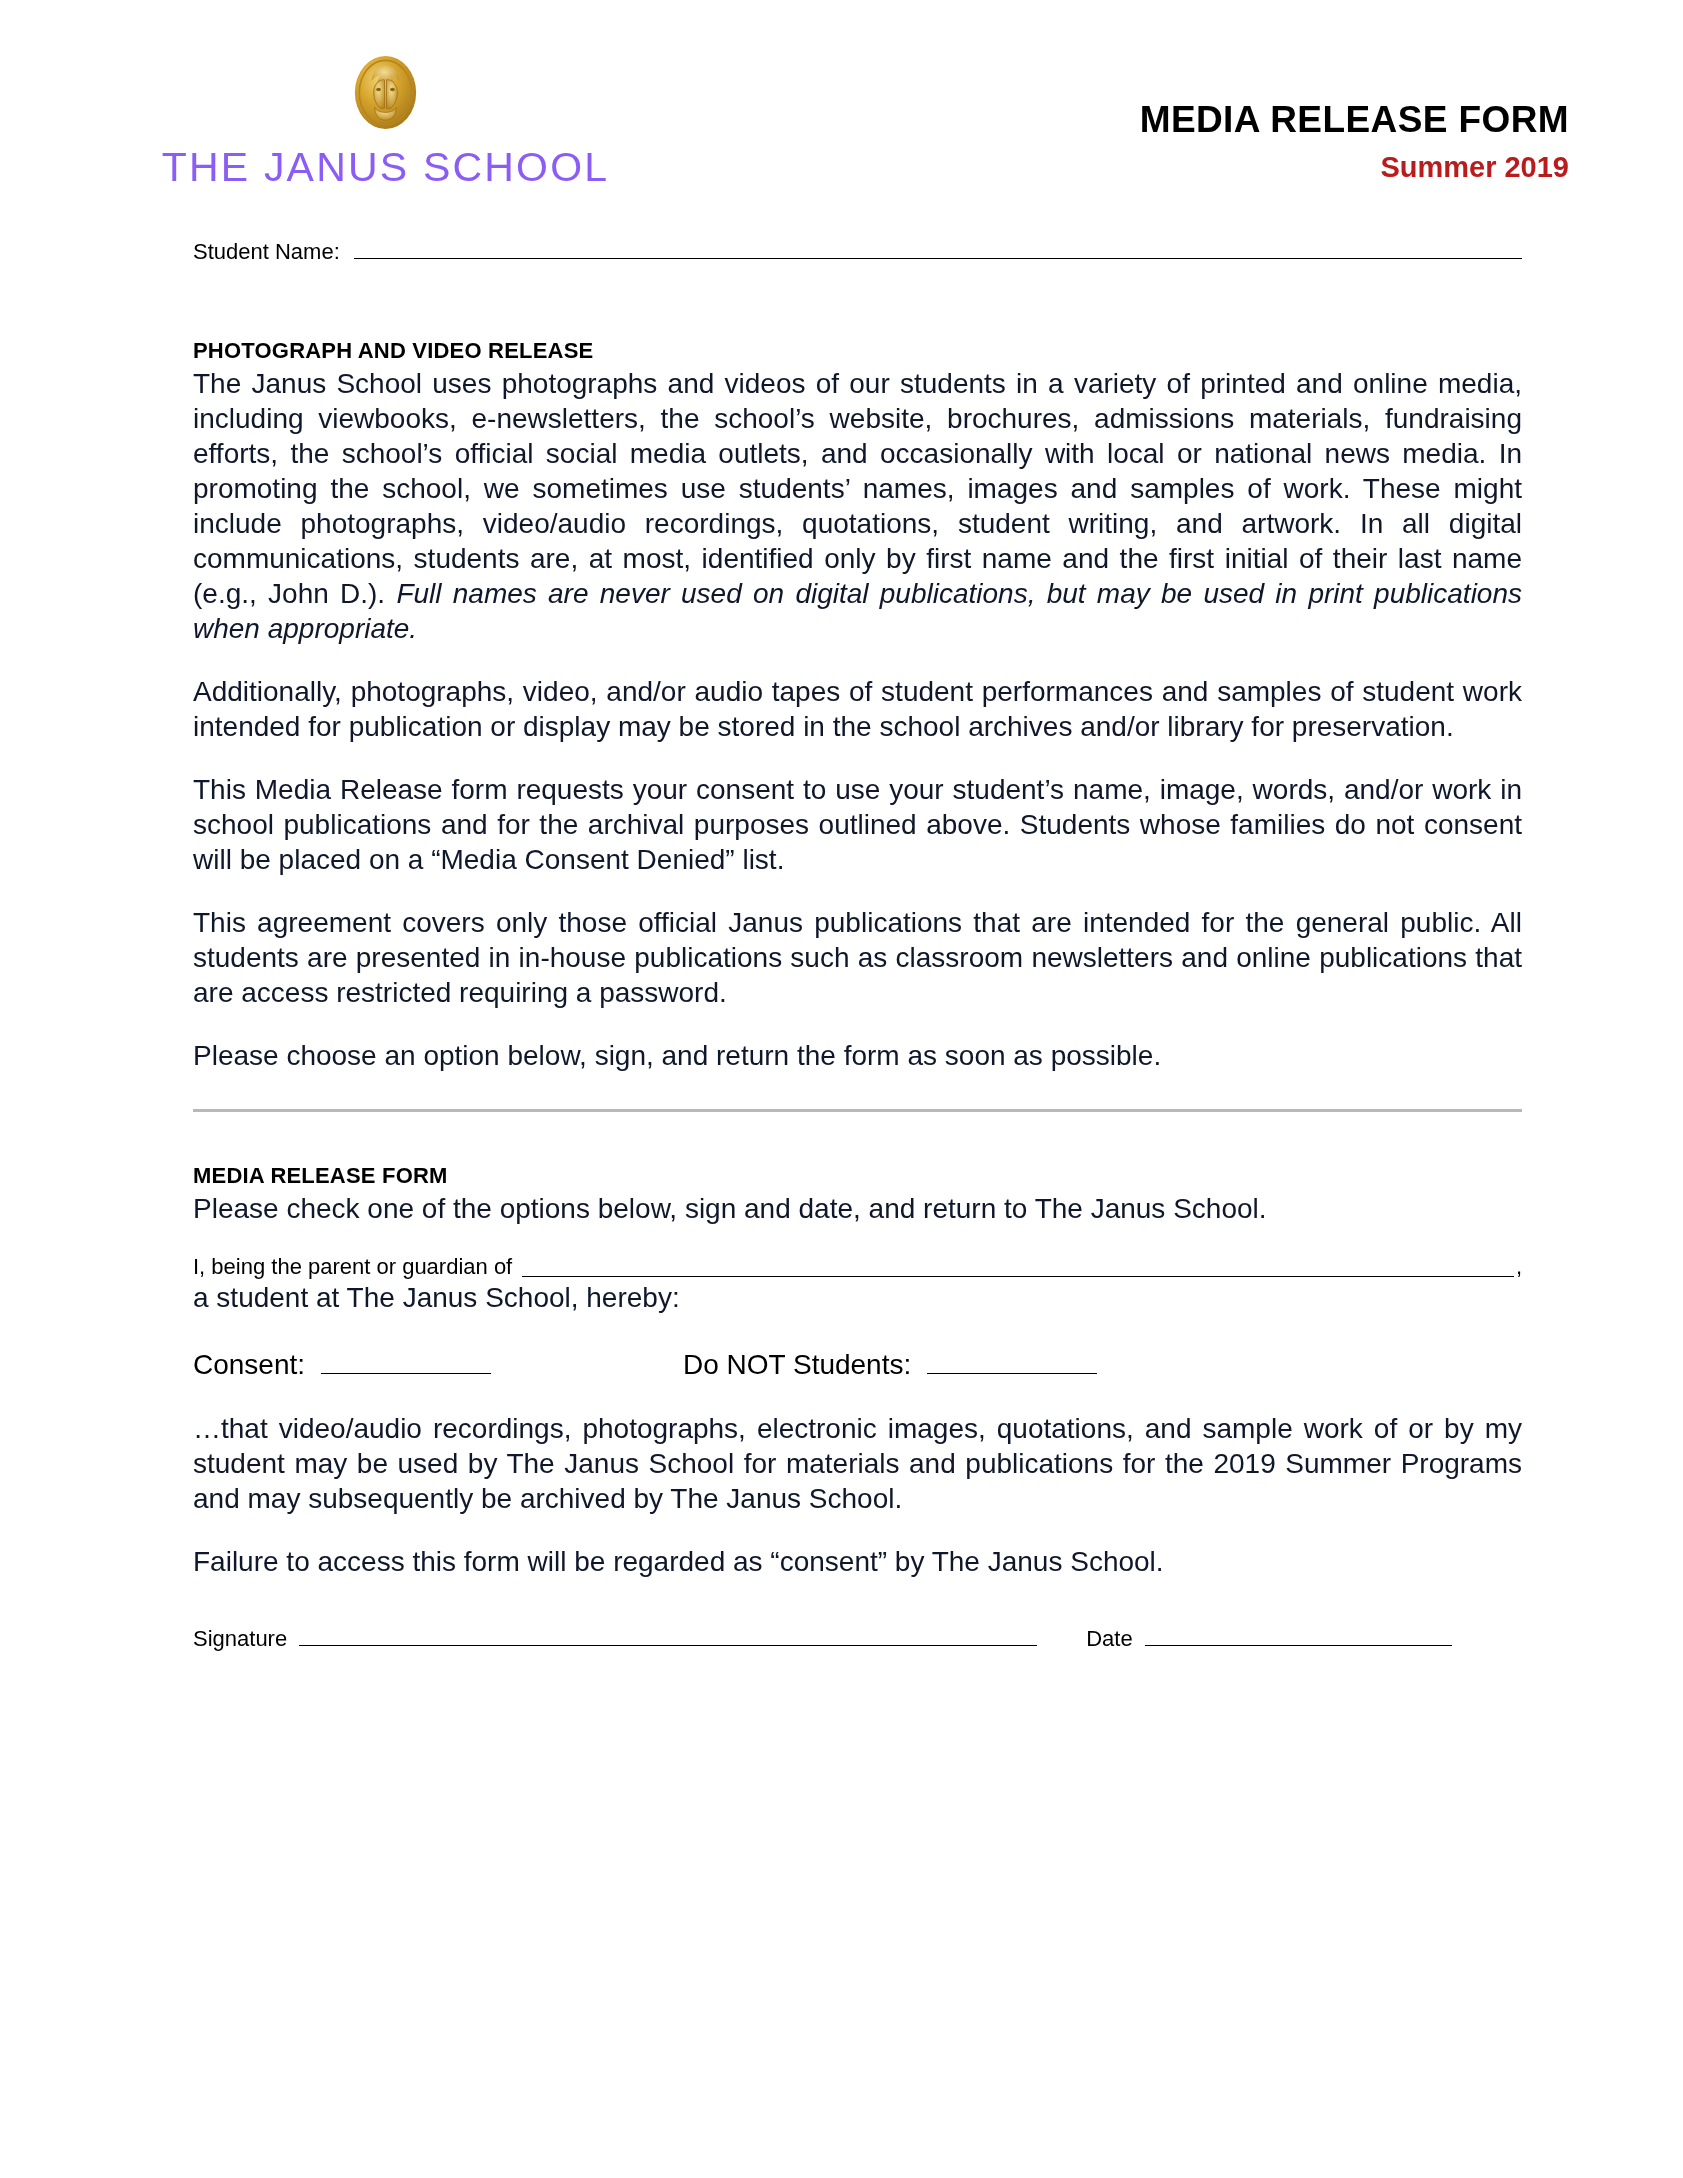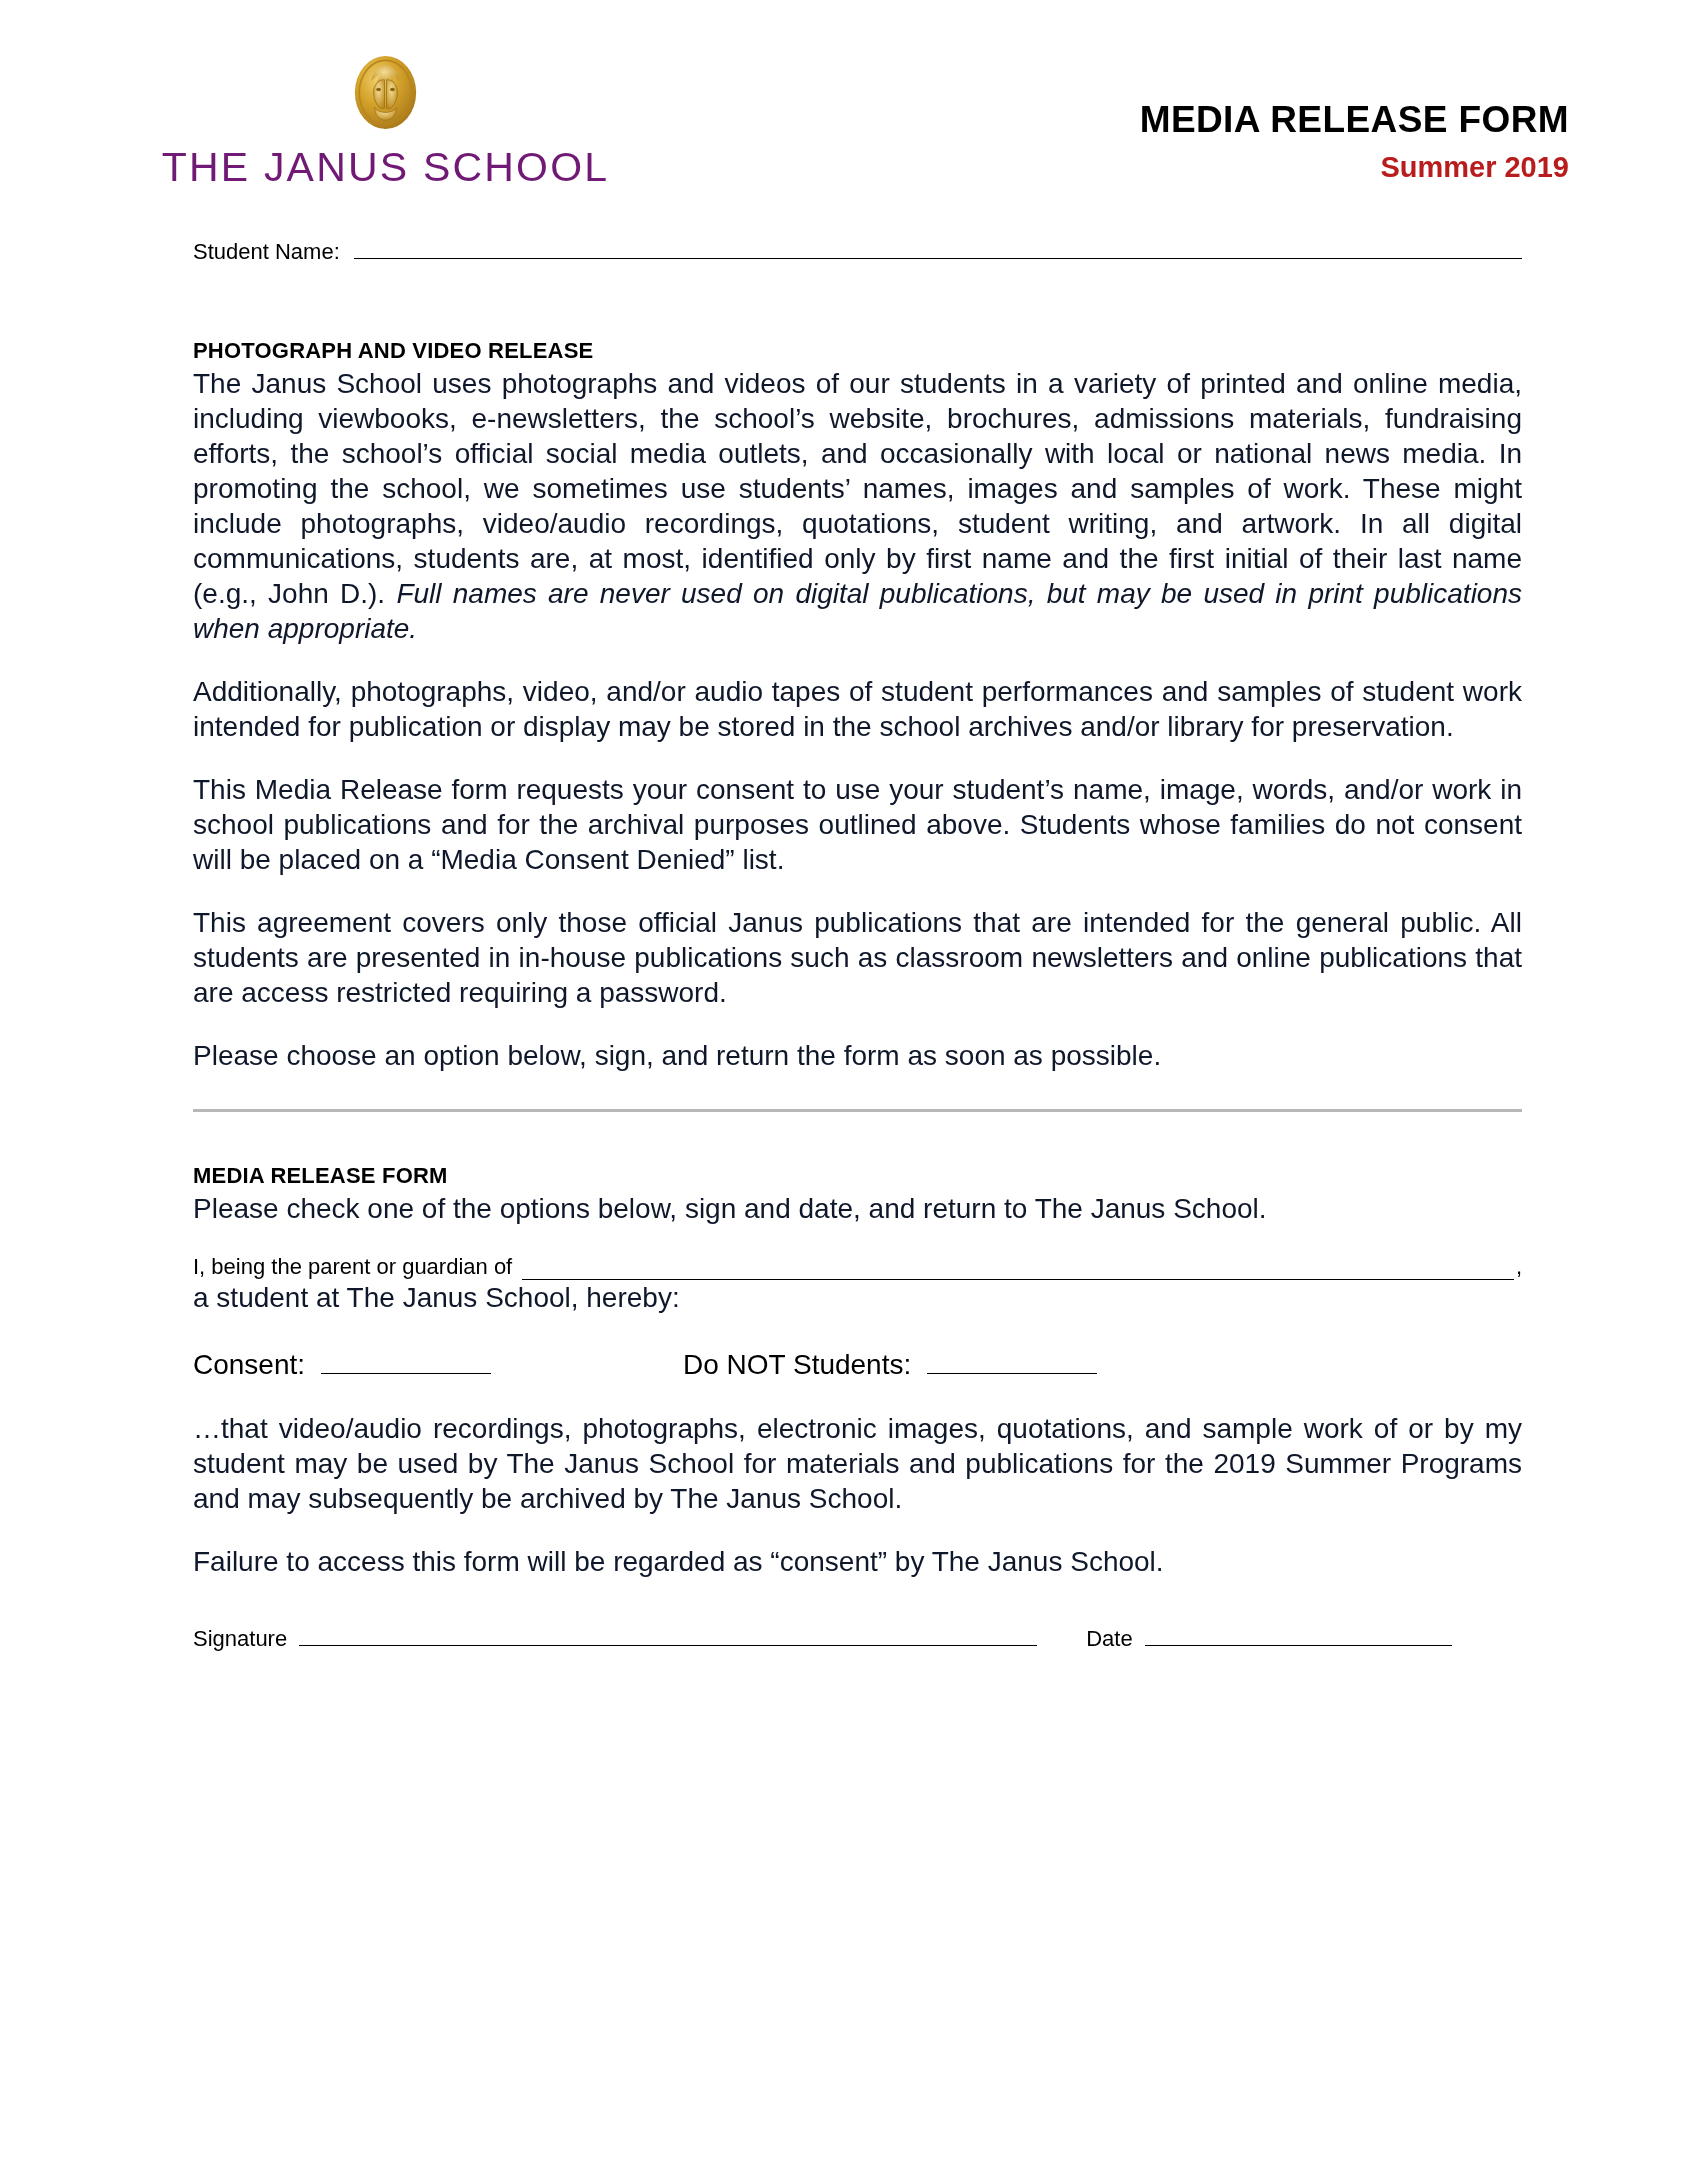--- a/index.html
+++ b/index.html
@@ -43,21 +43,21 @@
   .coin-wrap {
     width: 89px;
     height: 89px;
     margin-bottom: 10px;
     display: block;
   }
   .brand-name {
     font-family: "Liberation Sans", sans-serif;
     font-size: 41px;
     letter-spacing: 2.2px;
-    color: #701a75;
+    color: #8b5cf6;
     font-weight: 400;
     white-space: nowrap;
     line-height: 1;
   }
   .title-block {
     text-align: right;
     padding-top: 57px;
     min-width: 515px;
   }
   .doc-title {
@@ -124,21 +124,21 @@
     border-top: 3px solid #b8b8b8;
     margin: 36px 0 0 0;
     width: 100%;
   }
 
   
   .form-sec { margin-top: 51px; }
 
   .guardian-row {
     display: flex;
-    align-items: flex-end;
+    align-items: flex-start;
     font-size: 22px;
     white-space: nowrap;
   }
   .guardian-line {
     flex: 1;
     border-bottom: 1.6px solid #000;
     margin: 0 2px 0 10px;
     height: 22px;
   }
   .comma { font-size: 22px; }

